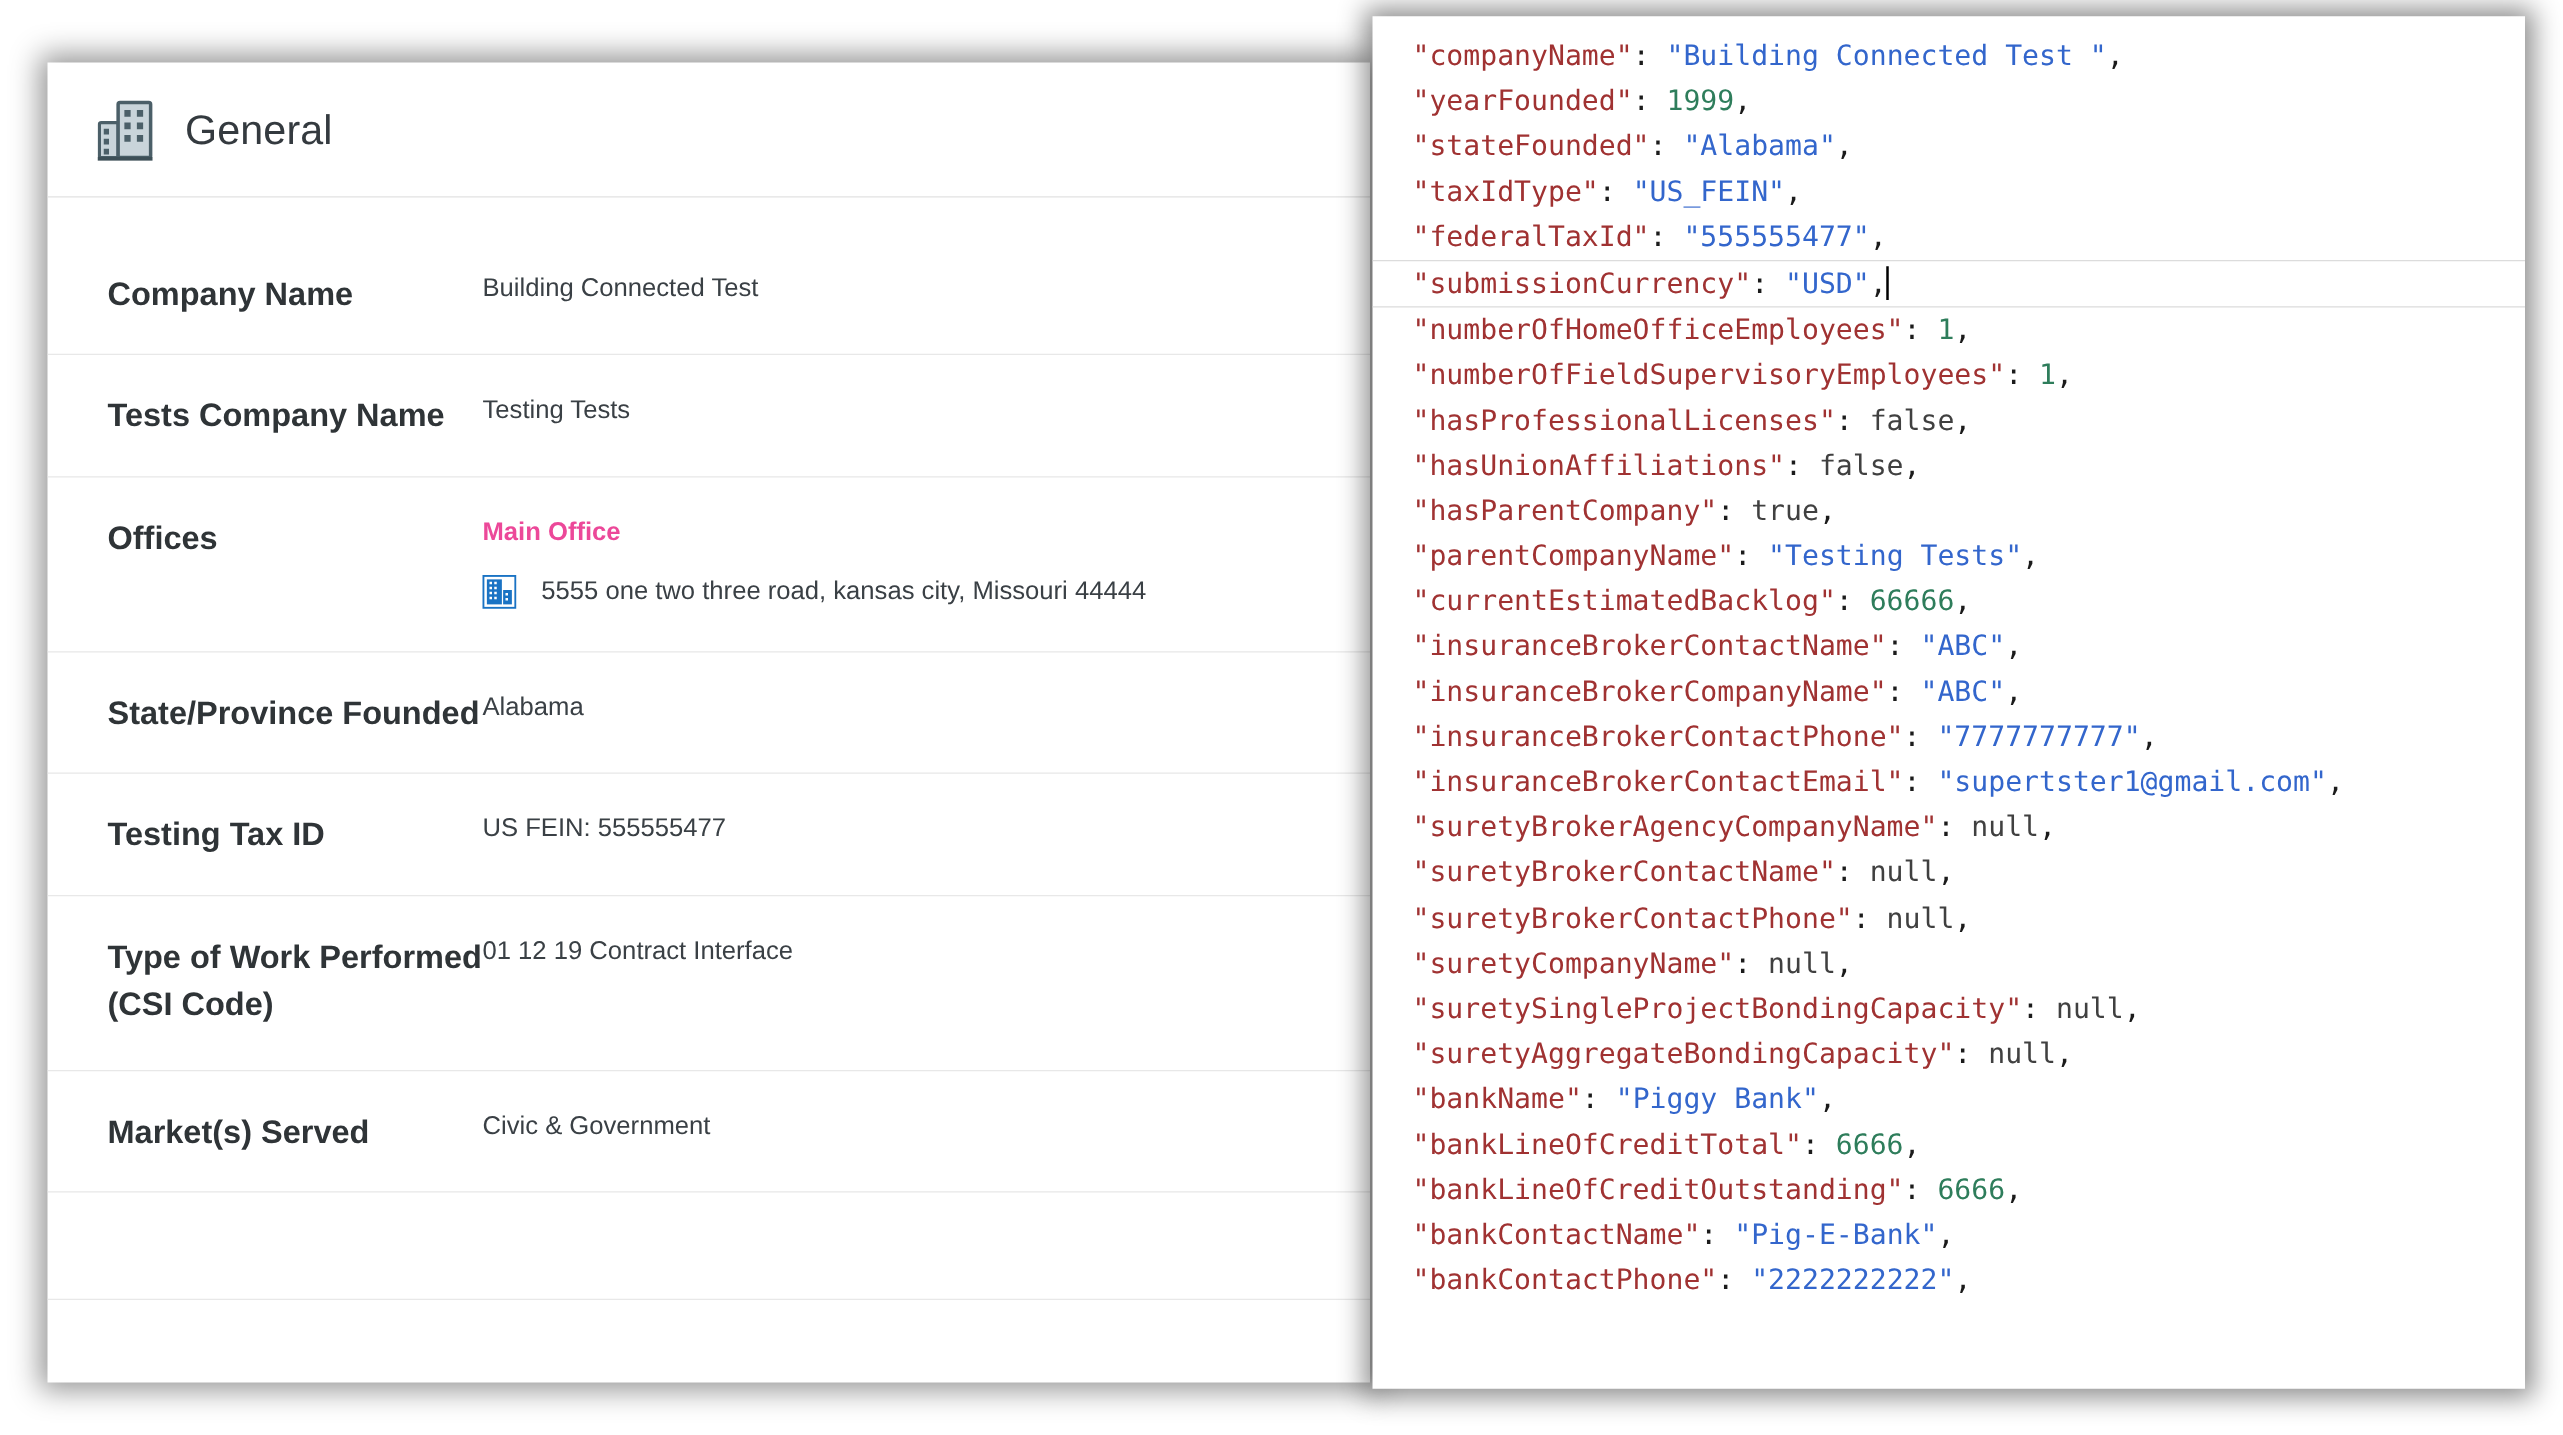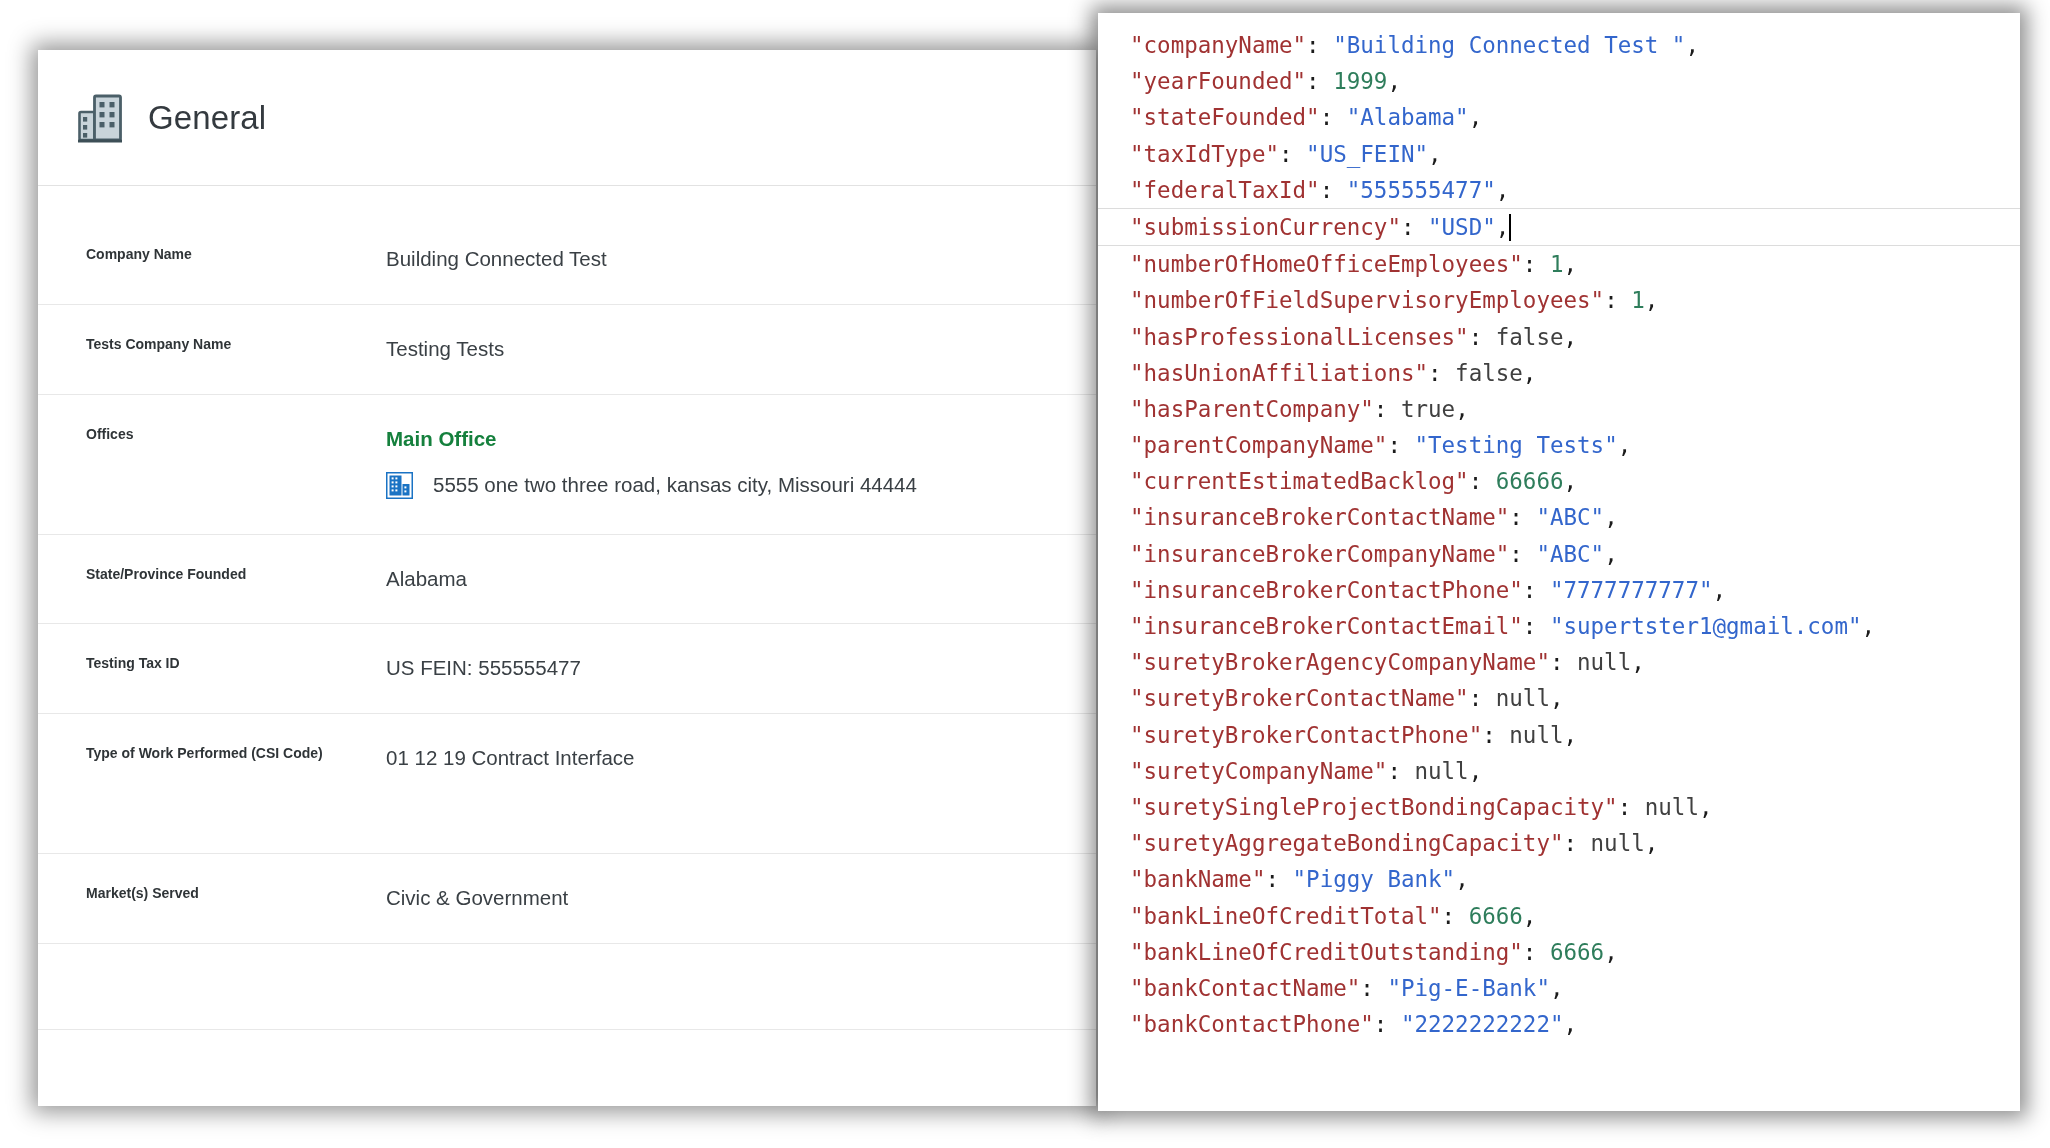--- a/index.html
+++ b/index.html
@@ -27,21 +27,21 @@
     width: 1058px;
     height: 1056px;
     background: #ffffff;
     box-shadow: 0 0 22px 6px rgba(0,0,0,0.42);
     overflow: hidden;
   }
 
   .panel-header {
     display: flex;
     align-items: center;
-    height: 136px;
+    height: 108px;
     padding: 0 0 0 40px;
     border-bottom: 1px solid #e2e2e2;
   }
 
   .panel-header .hdr-icon {
     width: 46px;
     height: 50px;
     margin-right: 24px;
     flex: 0 0 auto;
   }
@@ -62,36 +62,36 @@
     padding: 29px 0 29px 0;
     min-height: 86px;
   }
   .row.first { padding-top: 58px; }
   .row.tall { min-height: 140px; justify-content: flex-end; }
 
   .row-label {
     width: 348px;
     flex: 0 0 348px;
     padding-left: 48px;
-    font-size: 14px;
+    font-size: 26px;
     font-weight: 700;
     color: #2f3437;
     line-height: 1.48;
   }
 
   .row-value {
     flex: 1 1 auto;
     font-size: 20.5px;
     color: #3a4045;
     line-height: 1.5;
     padding-right: 20px;
   }
 
   .office-block { }
-  .office-title { font-weight: 700; color: #15803d; font-size: 20.5px; }
+  .office-title { font-weight: 700; color: #ec4899; font-size: 20.5px; }
   .office-addr-line {
     display: flex;
     align-items: center;
     margin-top: 16px;
   }
   .office-addr-line .addr-icon {
     width: 27px; height: 27px; flex: 0 0 auto; margin-right: 20px;
   }
   .office-addr-line .addr-text {
     font-size: 20.5px; color: #3a4045; white-space: nowrap;

